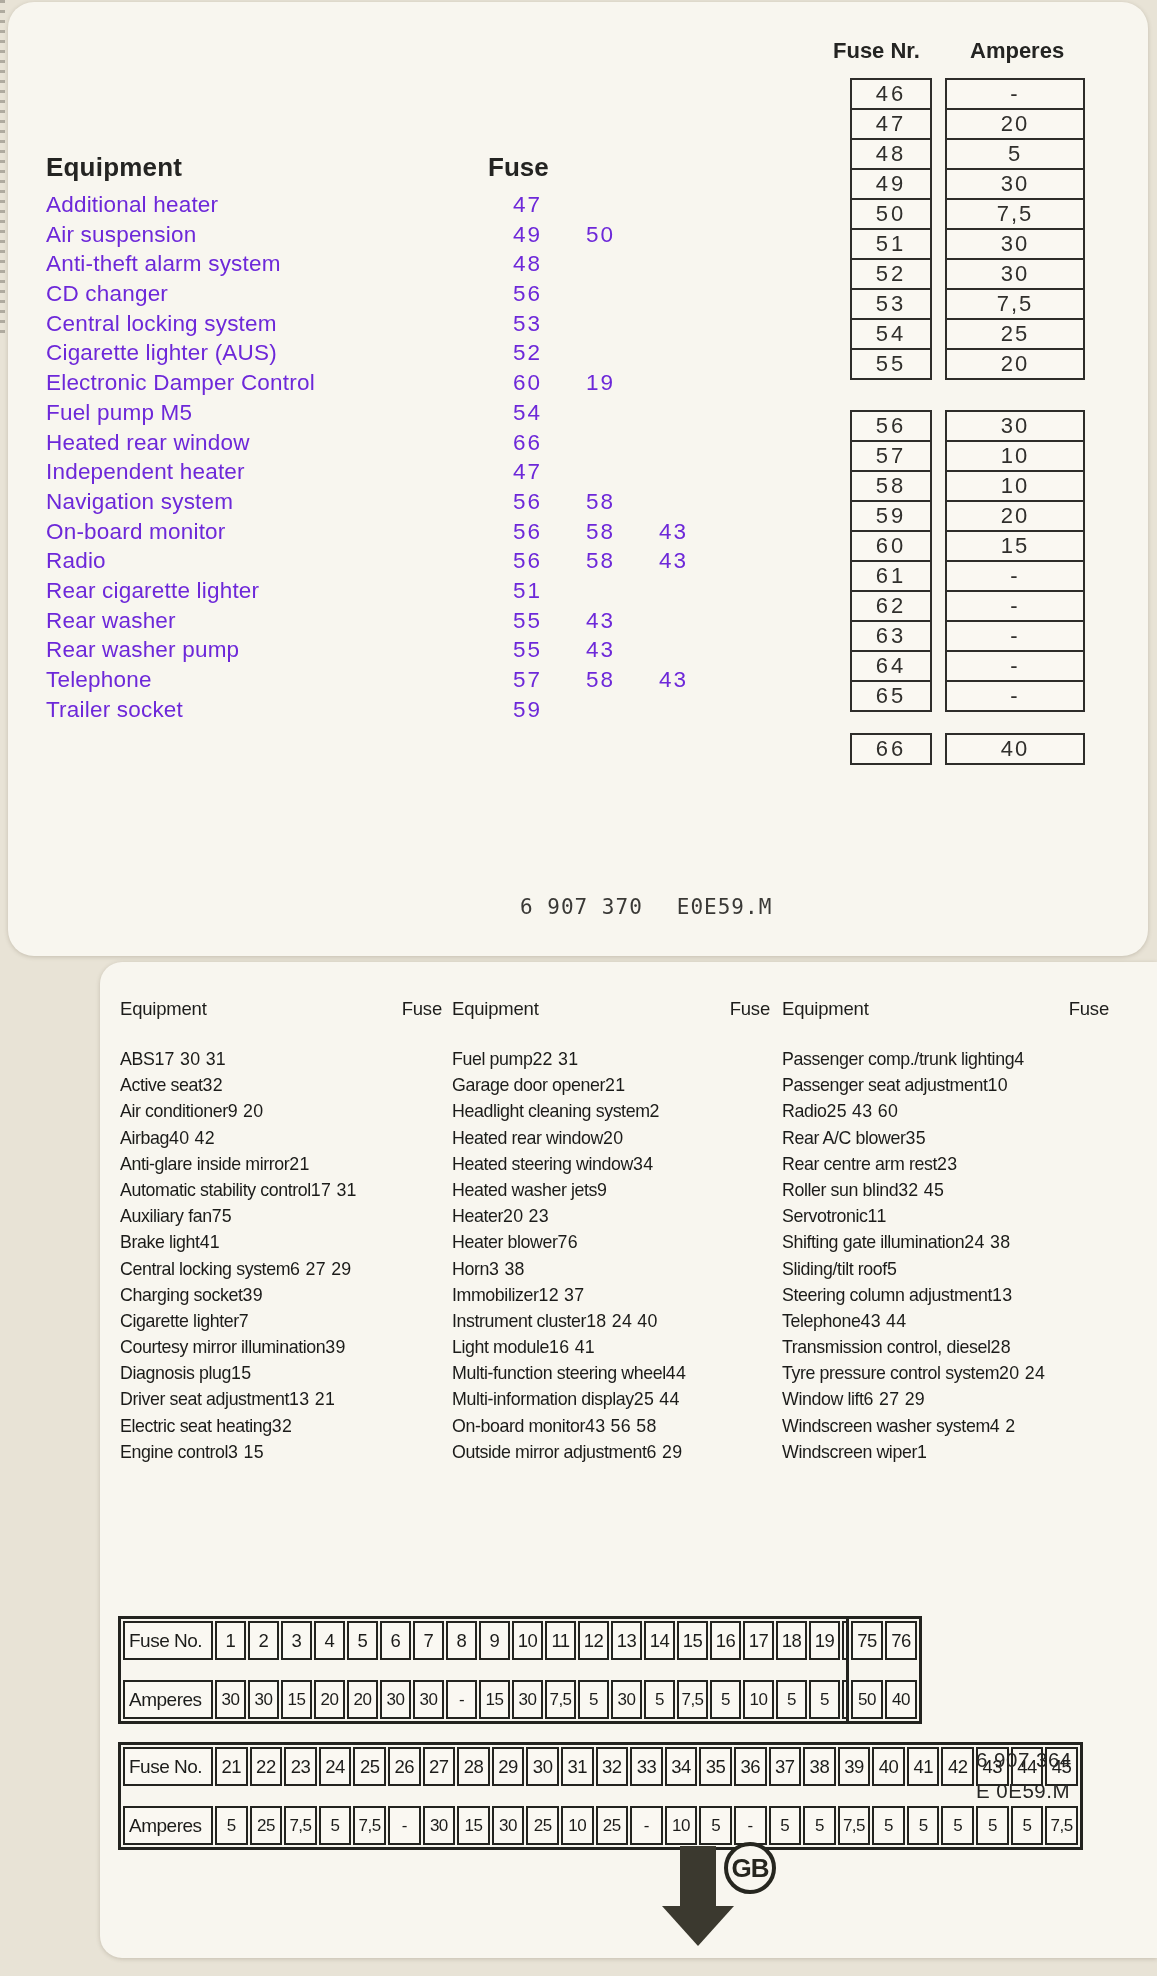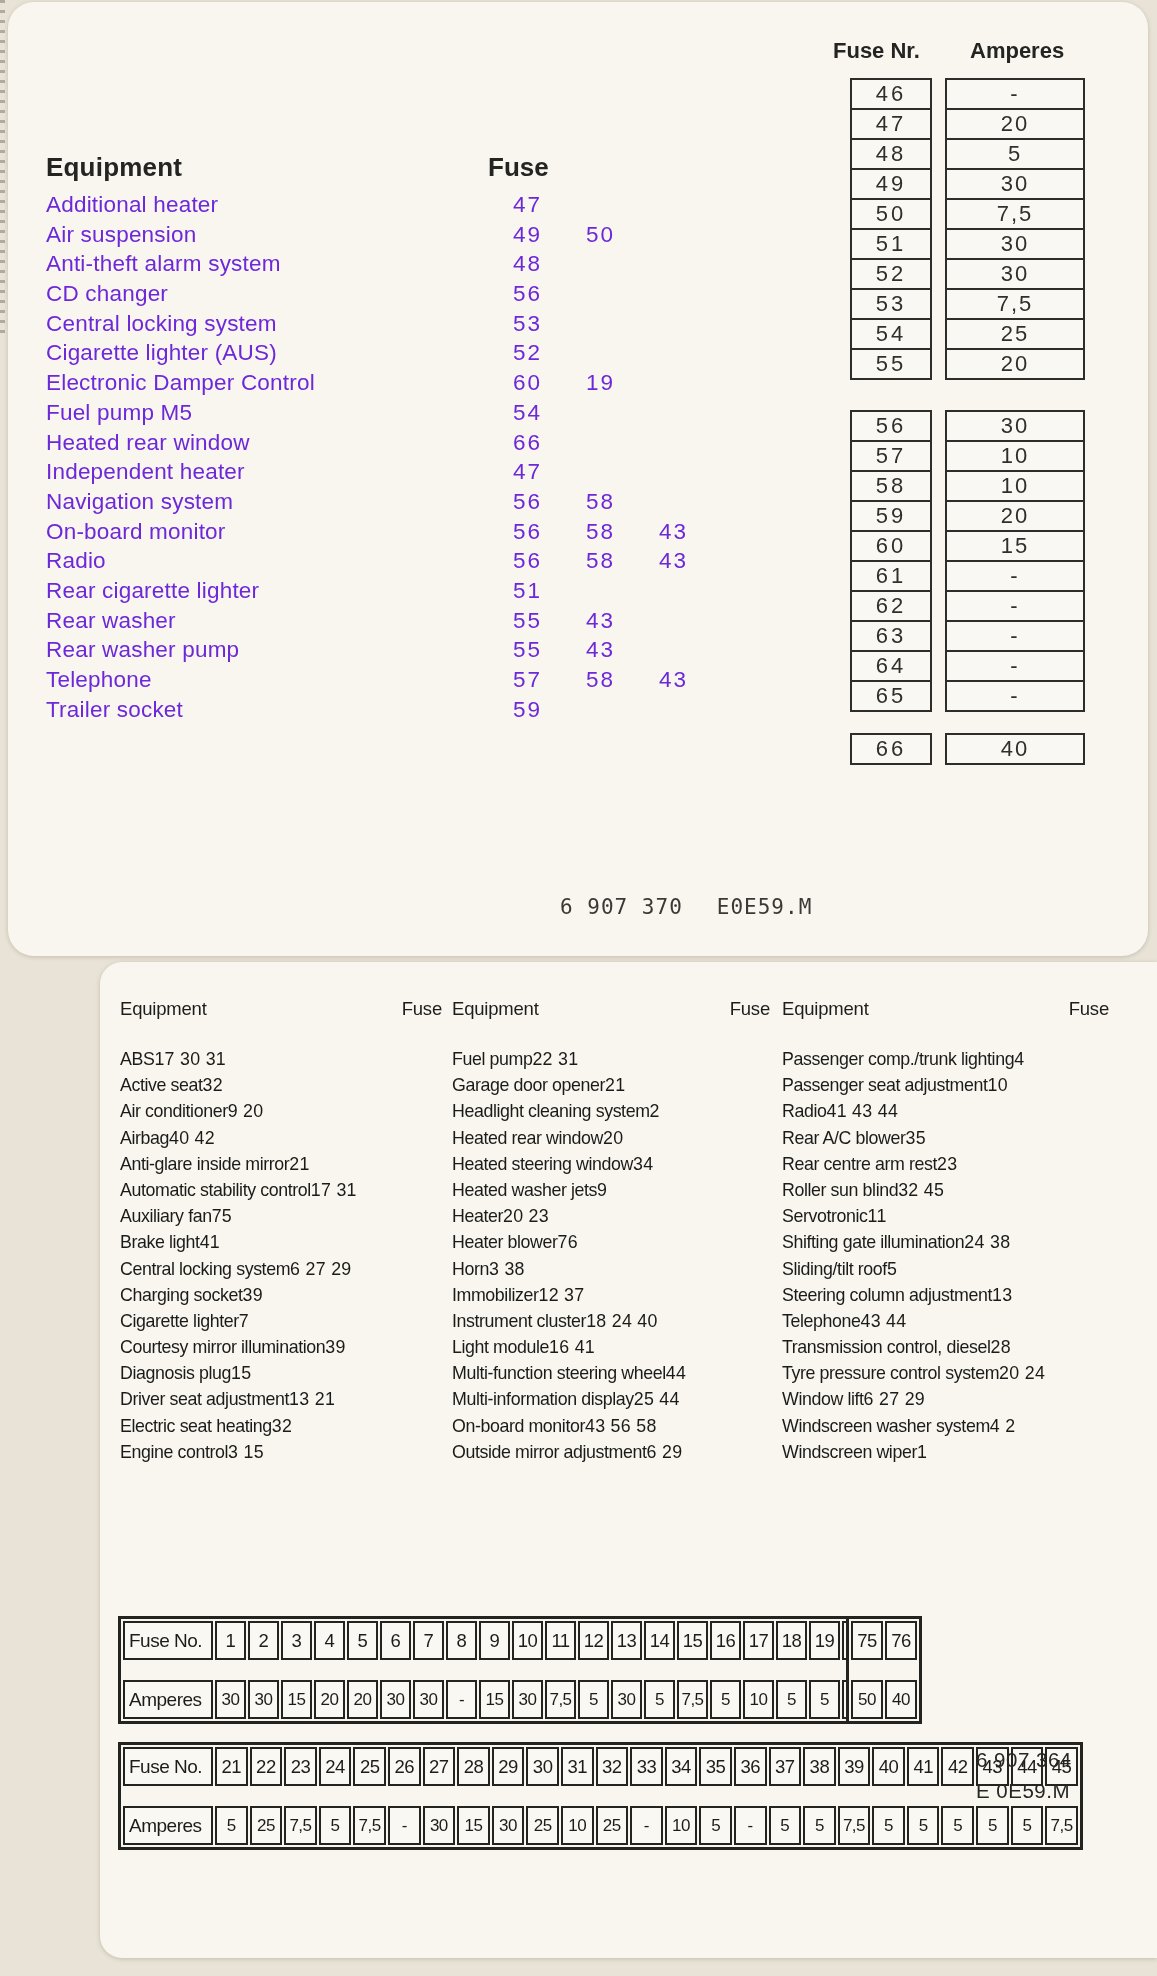--- a/index.html
+++ b/index.html
@@ -42,21 +42,21 @@
   .ft-nr,.ft-amp{
     border:2px solid #2e2d2a;height:28px;background:#faf8f2;
     display:flex;align-items:center;justify-content:center;
     font-size:22px;letter-spacing:3px;color:#302f2c;
   }
   .ft-nr{width:78px;}
   .ft-amp{width:136px;letter-spacing:2px;}
   .p1-partno{
     position:absolute;left:512px;top:893px;
     font-family:"DejaVu Sans Mono","Liberation Mono",monospace;
-    font-size:21px;color:#3a3936;letter-spacing:1px;white-space:nowrap;margin-left:40px;
+    font-size:21px;color:#3a3936;letter-spacing:1px;white-space:nowrap;
   }
   .p1-partno .gap{display:inline-block;width:34px;}
 
   
   .p2-col{position:absolute;top:36px;}
   .p2-c1{left:20px;width:322px;}
   .p2-c2{left:352px;width:318px;}
   .p2-c3{left:682px;width:327px;}
   .p2-colhead{display:flex;justify-content:space-between;font-size:18.5px;letter-spacing:-0.2px;color:#1d1d1b;margin-bottom:29px;}
   .p2-row{display:flex;justify-content:flex-start;height:26.2px;font-size:17.8px;letter-spacing:-0.4px;color:#1b1b19;}
@@ -462,21 +462,21 @@
     <div class="p2-row">
         <span class="name">Passenger comp./trunk lighting</span>
         <span class="fuses">4</span>
       </div>
       <div class="p2-row">
         <span class="name">Passenger seat adjustment</span>
         <span class="fuses">10</span>
       </div>
       <div class="p2-row">
         <span class="name">Radio</span>
-        <span class="fuses">41 43 44</span>
+        <span class="fuses">25 43 60</span>
       </div>
       <div class="p2-row">
         <span class="name">Rear A/C blower</span>
         <span class="fuses">35</span>
       </div>
       <div class="p2-row">
         <span class="name">Rear centre arm rest</span>
         <span class="fuses">23</span>
       </div>
       <div class="p2-row">
@@ -728,13 +728,18 @@
         <div class="amp-cell num">45</div>
         <div class="amp-cell val">7,5</div>
       </div>
   </div>
 
   <div class="p2-partno">
     <div>6 907 364</div>
     <div>E 0E59.M</div>
   </div>
 
+  <div class="gb-group">
+    <div class="arrow-shaft"></div>
+    <div class="arrow-head"></div>
+    <div class="gb-circle">GB</div>
+  </div>
 </div>
 
 </body></html>

